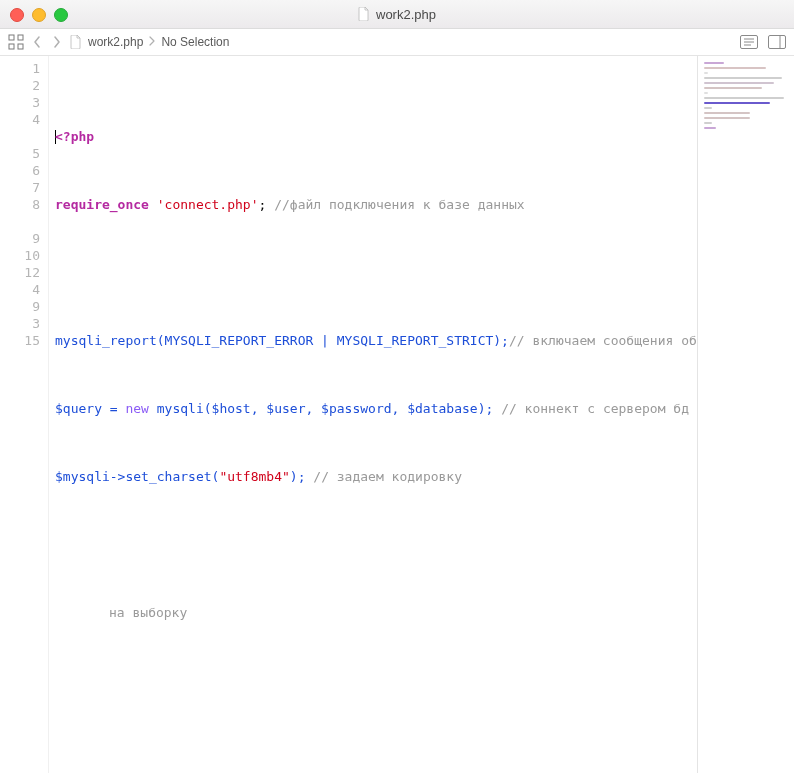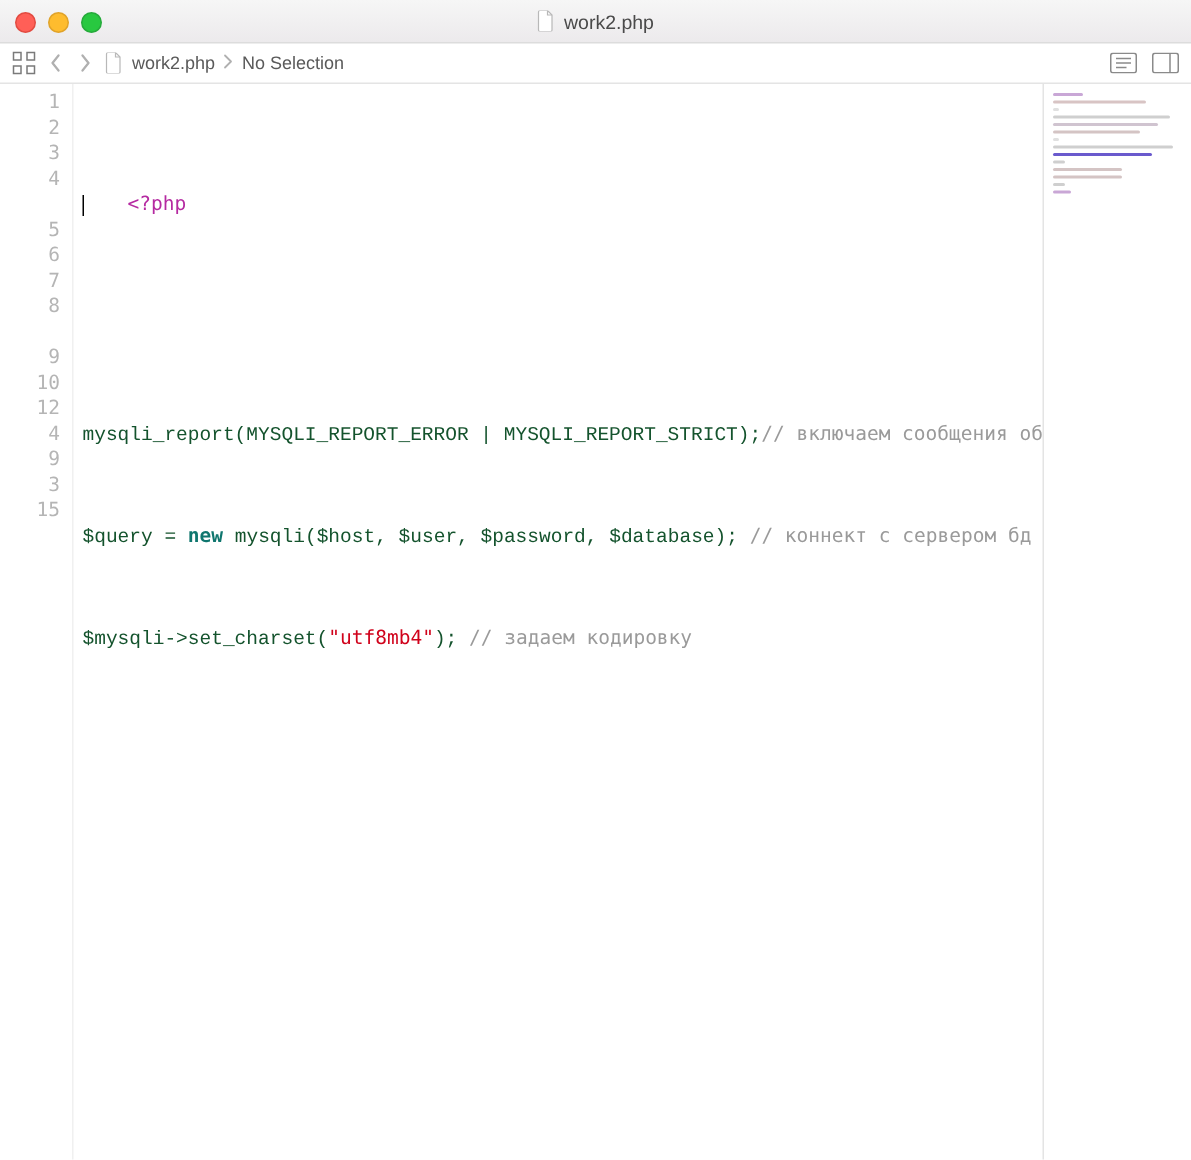--- a/index.html
+++ b/index.html
@@ -132,23 +132,23 @@
     z-index: -1;
   }
   .wrap-indent {
     padding-left: 54px;
     display: block;
   }
   
   .tok-key   { color: #b52aa1; font-weight: 600; }
   .tok-str   { color: #d0021b; }
   .tok-cmt   { color: #9a9a9a; }
-  .tok-plain { color: #14532d; font-family: Liberation Mono, monospace; }
-  .tok-php   { color: #b52aa1; font-weight: 400; padding-left: 30px; }
-  .tok-new   { color: #0f766e; font-weight: 700; }
+  .tok-plain { color: #1d4ed8; }
+  .tok-php   { color: #b52aa1; font-weight: 700; }
+  .tok-new   { color: #8b5cf6; font-weight: 400; }
   
   .minimap {
     width: 110px;
     border-left: 1px solid #e4e4e4;
     background: #fff;
     position: relative;
     padding: 6px 6px;
   }
   .mm-line {
     height: 2px;
@@ -256,31 +256,33 @@
         <div class="ln">4</div>
         <div class="ln">9</div>
         <div class="ln">3</div>
         <div class="ln">15</div>
       </div>
     <div class="code">
       <div class="hl-line"></div>
 
       <div class="row"><span class="caret"></span><span class="tok-php">&lt;?php</span></div>
 
+      <div class="row"><span class="tok-key">require_once</span><span> </span><span class="tok-str">'connect.php'</span><span>; </span><span class="tok-cmt">//файл подключения к базе данных</span></div>
 
       <div class="row"></div>
 
       <div class="row"><span class="tok-plain">mysqli_report(MYSQLI_REPORT_ERROR | MYSQLI_REPORT_STRICT);</span><span class="tok-cmt">// включаем сообщения об</span></div>
 
       <div class="row"><span class="tok-plain">$query = </span><span class="tok-new">new</span><span class="tok-plain"> mysqli($host, $user, $password, $database); </span><span class="tok-cmt">// коннект с сервером бд</span></div>
 
       <div class="row"><span class="tok-plain">$mysqli-&gt;set_charset(</span><span class="tok-str">"utf8mb4"</span><span class="tok-plain">); </span><span class="tok-cmt">// задаем кодировку</span></div>
 
       <div class="row"></div>
 
+      <div class="row"><span class="wrap-indent tok-cmt">на выборку</span></div>
 
       
 
       
 
       
 
       
 
       

